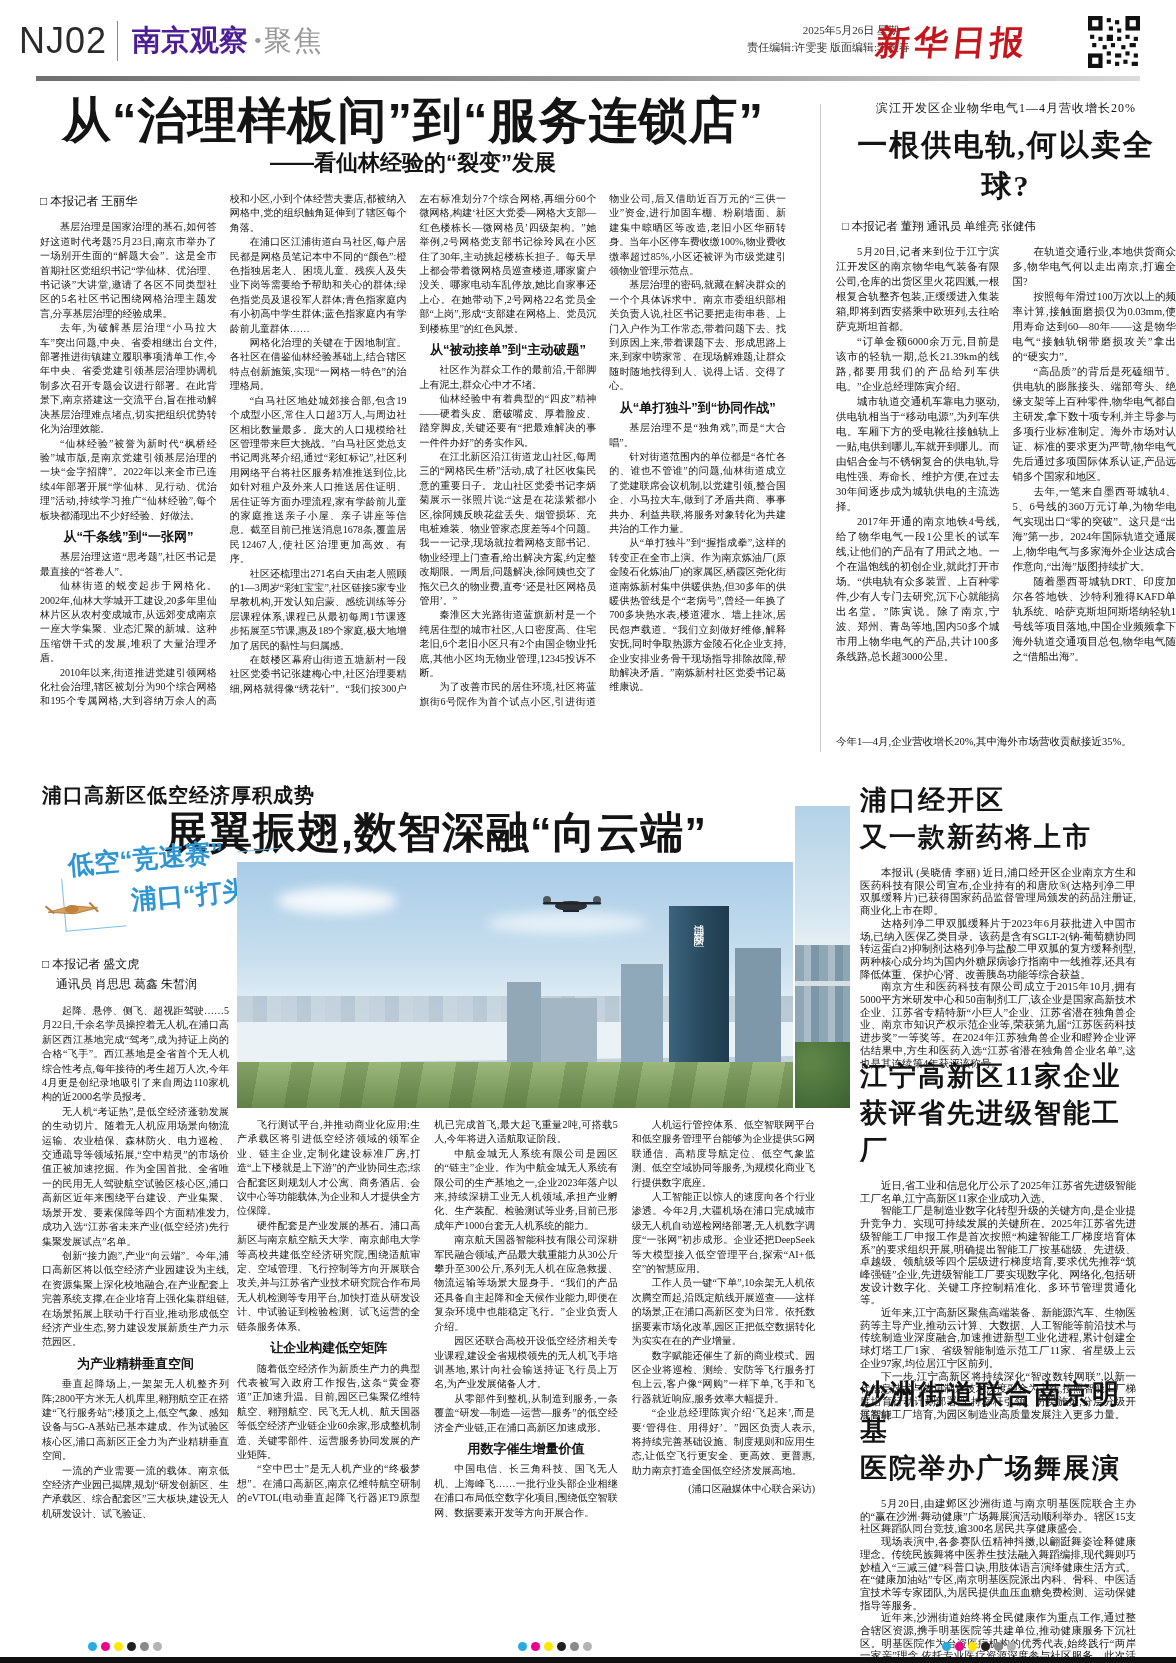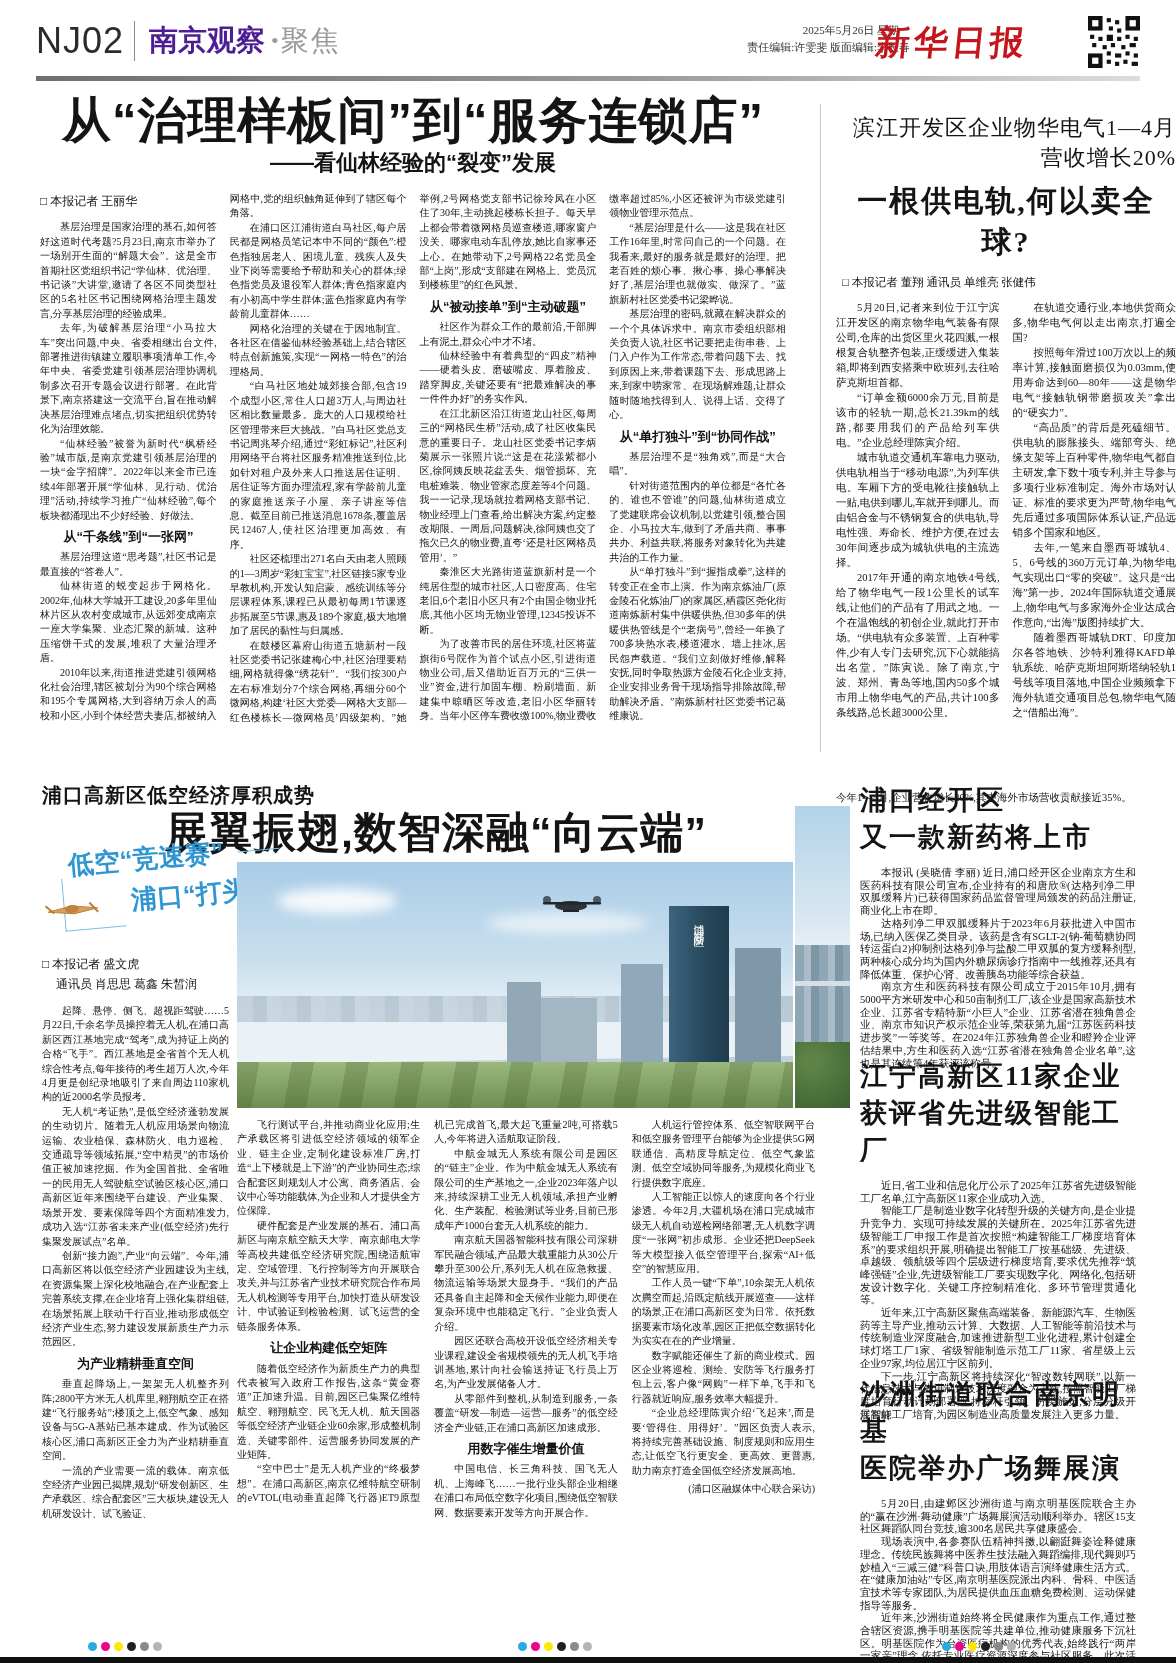--- a/index.html
+++ b/index.html
@@ -1,19 +1,19 @@
 <!DOCTYPE html>
 <html><head>
 <meta charset="utf-8">
 <style>
   html,body{margin:0;padding:0;}
   body{width:1176px;height:1663px;position:relative;background:#fff;color:#141414;
        font-family:"Liberation Serif", serif;overflow:hidden;}
   
-  .masthead{position:absolute;left:36px;top:14px;right:36px;height:60px;}
+  .masthead{position:absolute;left:19px;top:14px;right:36px;height:60px;}
   .mh-left{position:absolute;left:0;top:6px;display:flex;align-items:center;}
   .pagecode{font-family:"Liberation Sans",sans-serif;font-size:36px;color:#2b2b2b;letter-spacing:1px;}
   .mh-div{width:1px;height:40px;background:#8a8a8a;margin:0 14px 0 10px;}
   .section-name{font-size:29px;font-weight:bold;color:#4c1d95;}
   .section-dot{color:#9a9a9a;font-size:22px;margin:0 2px 0 6px;}
   .section-focus{font-size:28px;color:#9a9a9a;letter-spacing:2px;}
   .mh-right{position:absolute;right:118px;top:8px;text-align:right;font-size:11px;color:#333;line-height:17px;}
   .brand{position:absolute;right:118px;top:4px;color:#c5161d;font-size:34px;font-weight:bold;
          font-family:"DejaVu Serif",serif;letter-spacing:4px;transform:skewX(-6deg);white-space:nowrap;}
   .brand-wrap{position:absolute;right:112px;top:2px;width:168px;height:58px;}
@@ -30,21 +30,21 @@
   .lead{position:absolute;left:40px;top:92px;width:746px;}
   .lead-title{font-family:"Liberation Sans",sans-serif;font-weight:bold;font-size:49px;
               letter-spacing:1px;text-align:center;line-height:56px;}
   .lead-subtitle{font-family:"Liberation Sans",sans-serif;font-weight:bold;font-size:22px;
                  text-align:center;margin-top:0;}
   .lead-cols{margin-top:14px;height:534px;column-count:4;column-gap:13px;
              font-size:10px;line-height:14.4px;overflow:hidden;}
   .vdiv1{position:absolute;left:820px;top:104px;width:1px;height:648px;background:#c9c9c9;}
   
   .rail{position:absolute;left:836px;top:100px;width:340px;}
-  .rail-kicker{font-size:22px;text-align:right;letter-spacing:1px;margin-top:13px;}
+  .rail-kicker{font-size:12px;text-align:center;letter-spacing:1px;}
   .rail-title{font-size:30px;font-weight:bold;text-align:center;margin-top:8px;letter-spacing:2px;}
   .rail-byline{font-size:11.5px;margin:12px 0 10px 6px;}
   .rail-cols{height:486px;column-count:2;column-gap:13px;font-size:10.5px;line-height:15px;overflow:hidden;}
   .rail-final{font-size:10.5px;margin-top:5px;text-align:justify;}
   
   .air{position:absolute;left:40px;top:758px;width:792px;height:880px;}
   .air-kicker{position:absolute;left:2px;top:24px;font-size:20px;font-weight:bold;letter-spacing:1px;}
   .air-title{position:absolute;left:0;right:0;top:46px;text-align:center;
              font-family:"Liberation Sans",sans-serif;font-weight:bold;font-size:43px;letter-spacing:1px;
              text-shadow:0 0 3px #fff,0 0 5px #fff,2px 2px 0 #fff;}
@@ -168,21 +168,20 @@
       <p class="para">网格化治理的关键在于因地制宜。各社区在借鉴仙林经验基础上,结合辖区特点创新施策,实现“一网格一特色”的治理格局。</p>
       <p class="para">“白马社区地处城郊接合部,包含19个成型小区,常住人口超3万人,与周边社区相比数量最多。庞大的人口规模给社区管理带来巨大挑战。”白马社区党总支书记周兆琴介绍,通过“彩虹标记”,社区利用网络平台将社区服务精准推送到位,比如针对租户及外来人口推送居住证明、居住证等方面办理流程,家有学龄前儿童的家庭推送亲子小屋、亲子讲座等信息。截至目前已推送消息1678条,覆盖居民12467人,使社区治理更加高效、有序。</p>
       <p class="para">社区还梳理出271名白天由老人照顾的1—3周岁“彩虹宝宝”,社区链接5家专业早教机构,开发认知启蒙、感统训练等分层课程体系,课程已从最初每周1节课逐步拓展至5节课,惠及189个家庭,极大地增加了居民的黏性与归属感。</p>
       <p class="para">在鼓楼区幕府山街道五塘新村一段社区党委书记张建梅心中,社区治理要精细,网格就得像“绣花针”。“我们按300户左右标准划分7个综合网格,再细分60个微网格,构建‘社区大党委—网格大支部—红色楼栋长—微网格员’四级架构。”她举例,2号网格党支部书记徐玲凤在小区住了30年,主动挑起楼栋长担子。每天早上都会带着微网格员巡查楼道,哪家窗户没关、哪家电动车乱停放,她比自家事还上心。在她带动下,2号网格22名党员全部“上岗”,形成“支部建在网格上、党员沉到楼栋里”的红色风景。</p>
       <h3 class="crosshead">从“被动接单”到“主动破题”</h3>
       <p class="para">社区作为群众工作的最前沿,干部脚上有泥土,群众心中才不堵。</p>
       <p class="para">仙林经验中有着典型的“四皮”精神——硬着头皮、磨破嘴皮、厚着脸皮、踏穿脚皮,关键还要有“把最难解决的事一件件办好”的务实作风。</p>
       <p class="para">在江北新区沿江街道龙山社区,每周三的“网格民生桥”活动,成了社区收集民意的重要日子。龙山社区党委书记李炳菊展示一张照片说:“这是在花漾紫都小区,徐阿姨反映花盆丢失、烟管损坏、充电桩难装、物业管家态度差等4个问题。我一一记录,现场就拉着网格支部书记、物业经理上门查看,给出解决方案,约定整改期限。一周后,问题解决,徐阿姨也交了拖欠已久的物业费,直夸‘还是社区网格员管用’。”</p>
       <p class="para">秦淮区大光路街道蓝旗新村是一个纯居住型的城市社区,人口密度高、住宅老旧,6个老旧小区只有2个由国企物业托底,其他小区均无物业管理,12345投诉不断。</p>
       <p class="para">为了改善市民的居住环境,社区将蓝旗街6号院作为首个试点小区,引进街道物业公司,后又借助近百万元的“三供一业”资金,进行加固车棚、粉刷墙面、新建集中晾晒区等改造,老旧小区华丽转身。当年小区停车费收缴100%,物业费收缴率超过85%,小区还被评为市级党建引领物业管理示范点。</p>
-      <p class="para">“基层治理是什么——这是我在社区工作16年里,时常问自己的一个问题。在我看来,最好的服务就是最好的治理。把老百姓的烦心事、揪心事、操心事解决好了,基层治理也就做实、做深了。”蓝旗新村社区党委书记梁晔说。</p>
       <p class="para">基层治理的密码,就藏在解决群众的一个个具体诉求中。南京市委组织部相关负责人说,社区书记要把走街串巷、上门入户作为工作常态,带着问题下去、找到原因上来,带着课题下去、形成思路上来,到家中唠家常、在现场解难题,让群众随时随地找得到人、说得上话、交得了心。</p>
       <h3 class="crosshead">从“单打独斗”到“协同作战”</h3>
       <p class="para">基层治理不是“独角戏”,而是“大合唱”。</p>
       <p class="para">针对街道范围内的单位都是“各忙各的、谁也不管谁”的问题,仙林街道成立了党建联席会议机制,以党建引领,整合国企、小马拉大车,做到了矛盾共商、事事共办、利益共联,将服务对象转化为共建共治的工作力量。</p>
       <p class="para">从“单打独斗”到“握指成拳”,这样的转变正在全市上演。作为南京炼油厂(原金陵石化炼油厂)的家属区,栖霞区尧化街道南炼新村集中供暖供热,但30多年的供暖供热管线是个“老病号”,曾经一年换了700多块热水表,楼道灌水、墙上挂冰,居民怨声载道。“我们立刻做好维修,解释安抚,同时争取热源方金陵石化企业支持,企业安排业务骨干现场指导排除故障,帮助解决矛盾。”南炼新村社区党委书记葛维康说。</p>
     </div>
 </div>
 <div class="vdiv1"></div>
 
 <div class="rail">

